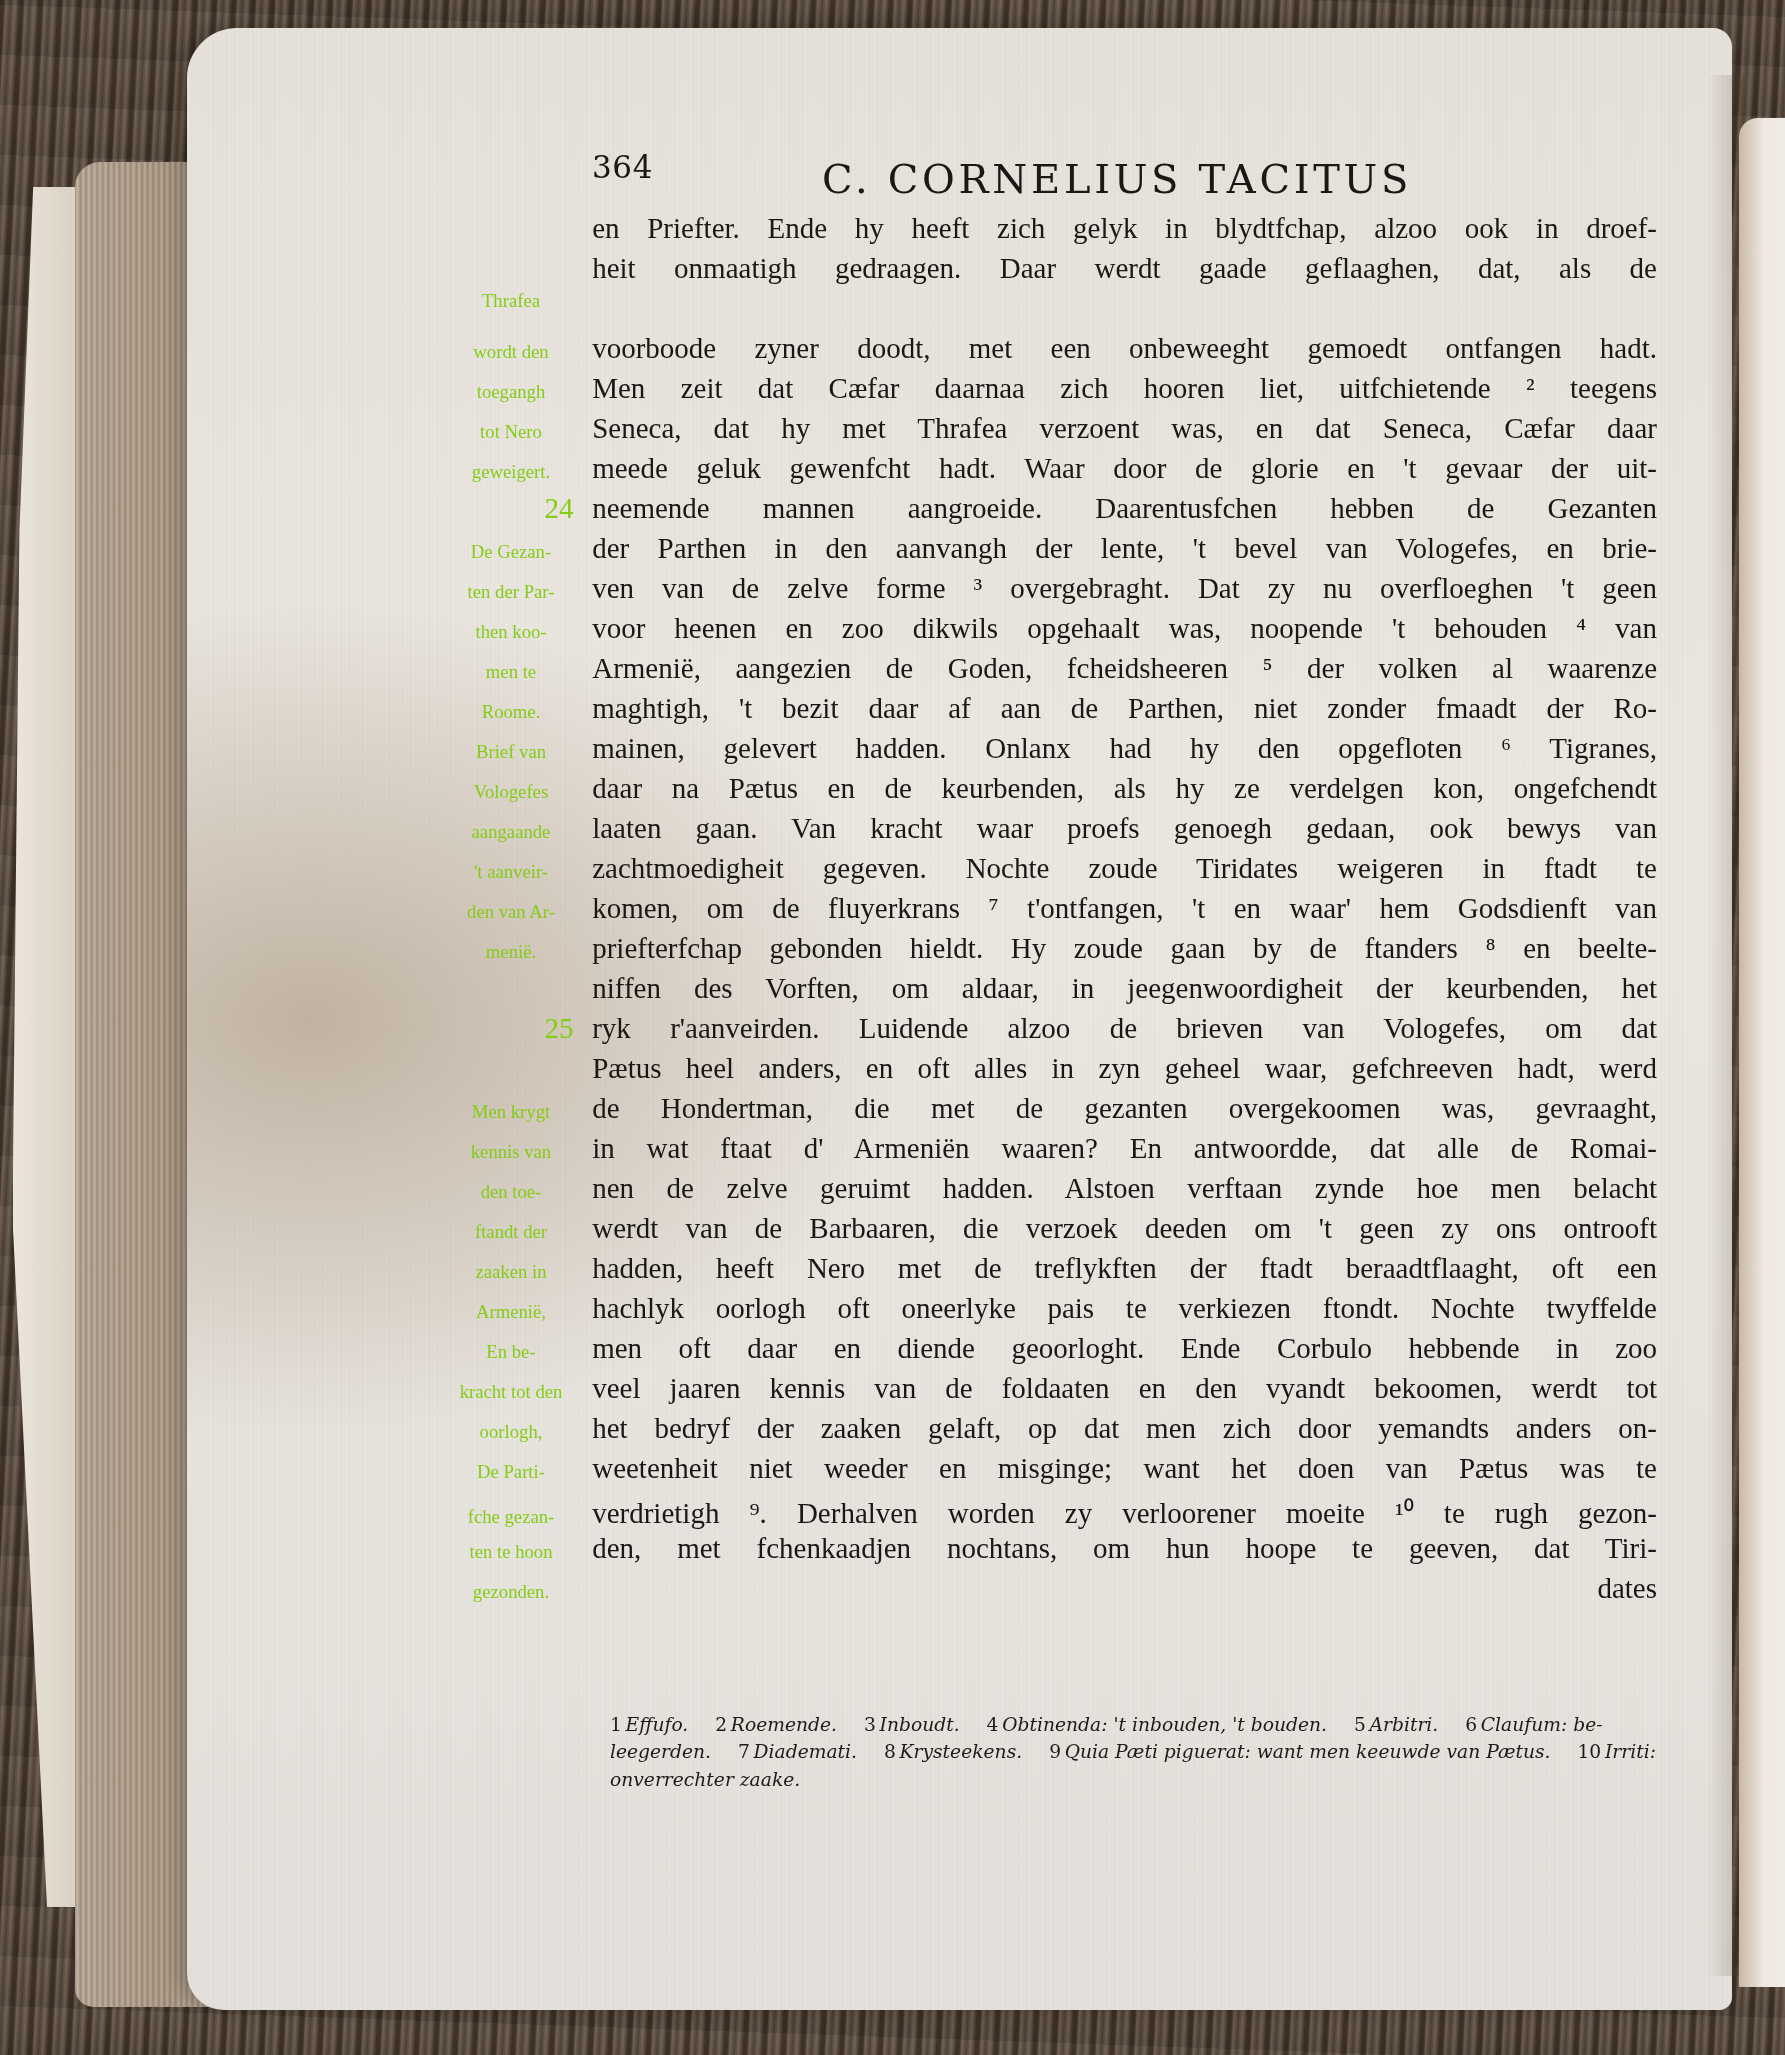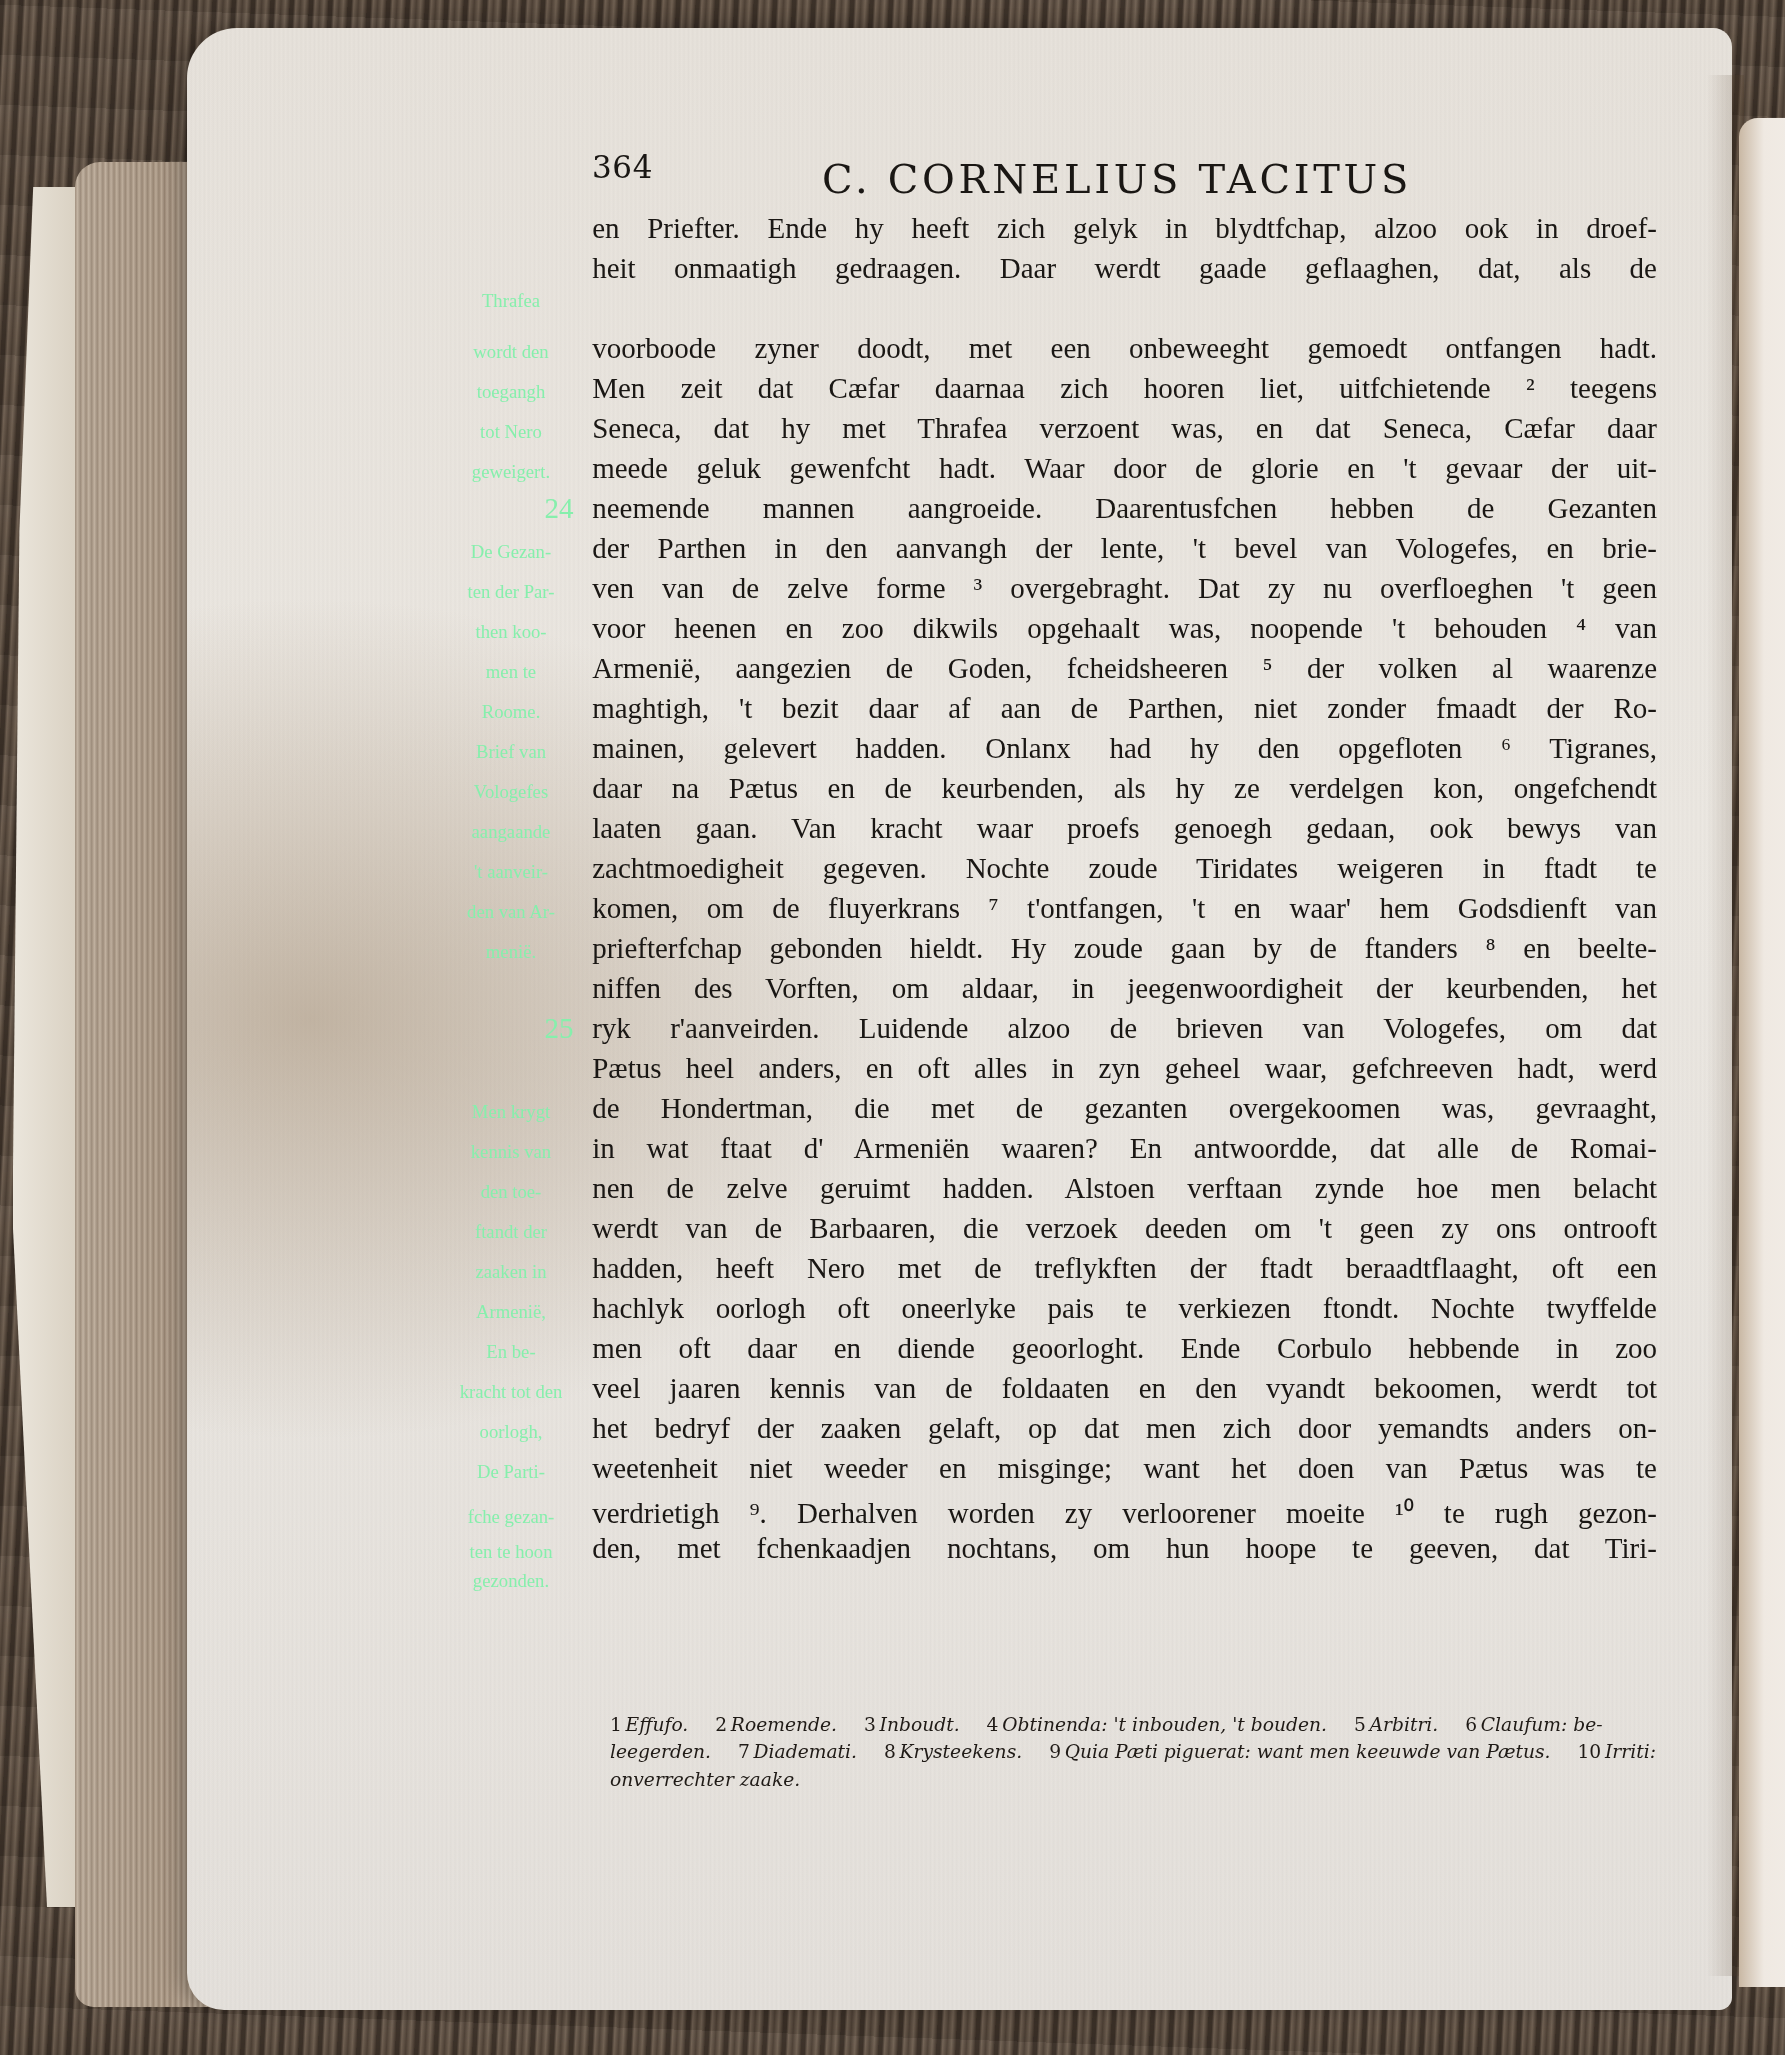--- a/index.html
+++ b/index.html
@@ -52,21 +52,21 @@
     position: absolute; left: 156px; top: 6.2px; font-size: 31px; letter-spacing: 0.6px; text-align: right;
   }
   .running-title {
     position: absolute; left: 386px; top: 12.5px; font-size: 40px; letter-spacing: 3.7px;
   }
   .line {
     display: flex; align-items: baseline; height: 40px; position: relative; font-family: Liberation Serif, serif;
   }
   .margin {
     width: 150px; flex: none; font-size: 18.7px; text-align: center; line-height: 1;
-    color: #86efac;
+    color: #84cc16;
   }
   .margin.num { font-size: 29px; text-align: right; padding-right: 12.5px; box-sizing: border-box; }
   .body {
     flex: 1; font-size: 29px; text-align: justify; text-align-last: justify;
     white-space: nowrap; overflow: hidden; padding-left: 6.2px;
   }
   .body.last { text-align-last: right; }
   .footnotes {
     position: absolute; left: 610px; top: 1695px; width: 1059px;
     font-size: 18.7px; font-style: italic; line-height: 27.4px; color: #1f1a16; margin-top: 16px;
@@ -220,18 +220,19 @@
       <div class="line">
         <span class="margin">fche gezan-</span>
         <span class="body">verdrietigh ⁹. Derhalven worden zy verloorener moeite ¹⁰ te rugh gezon-</span>
       </div>
       <div class="line">
         <span class="margin">ten te hoon</span>
         <span class="body">den, met fchenkaadjen nochtans, om hun hoope te geeven, dat Tiri-</span>
       </div>
       <div class="line">
         <span class="margin">gezonden.</span>
+        <span class="body last">dates</span>
       </div>
     </div>
 </div>
 
 <div class="footnotes" id="footnotes"><span class="fn"><span class="n">1</span><span>Effufo.</span></span> <span class="fn"><span class="n">2</span><span>Roemende.</span></span> <span class="fn"><span class="n">3</span><span>Inboudt.</span></span> <span class="fn"><span class="n">4</span><span>Obtinenda: 't inbouden, 't bouden.</span></span> <span class="fn"><span class="n">5</span><span>Arbitri.</span></span> <span class="fn"><span class="n">6</span><span>Claufum: be-leegerden.</span></span> <span class="fn"><span class="n">7</span><span>Diademati.</span></span> <span class="fn"><span class="n">8</span><span>Krysteekens.</span></span> <span class="fn"><span class="n">9</span><span>Quia Pæti piguerat: want men keeuwde van Pætus.</span></span> <span class="fn"><span class="n">10</span><span>Irriti: onverrechter zaake.</span></span> </div>
 
 
 </body></html>

